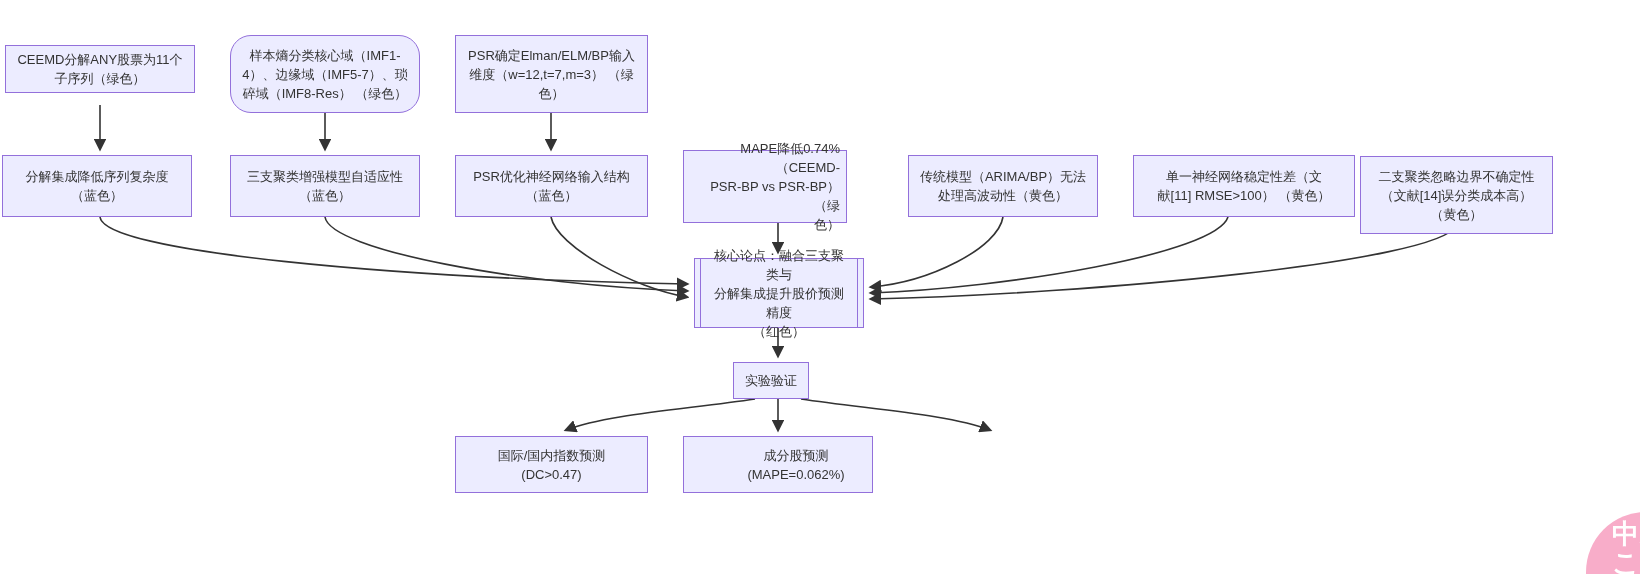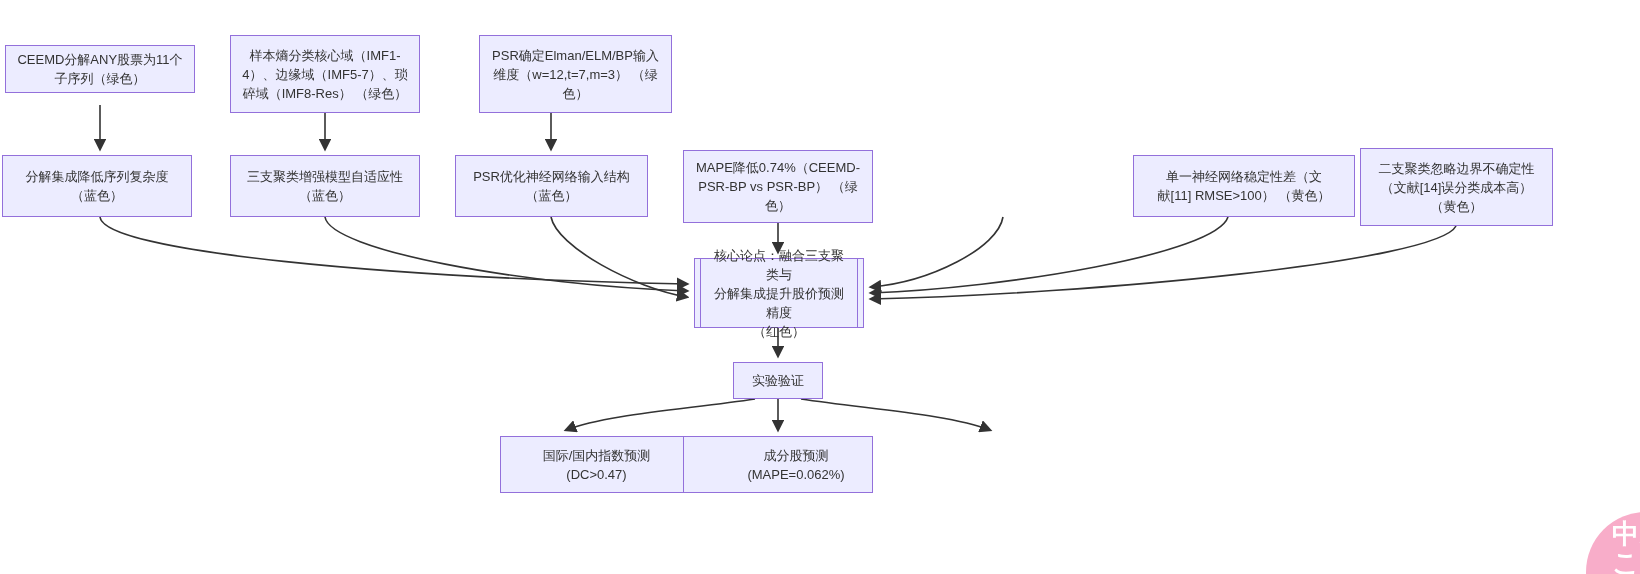--- a/index.html
+++ b/index.html
@@ -25,32 +25,32 @@
   }
   .node .lbl{white-space:pre-line;}
   .subroutine{padding:4px 14px;}
   .subroutine::before,.subroutine::after{
     content:"";position:absolute;top:0;bottom:0;width:1px;background:#9370DB;
   }
   .subroutine::before{left:5px;}
   .subroutine::after{right:5px;}
   
   #n-ceemd              {left:5px;   top:45px;  width:190px;height:48px;}
-  #n-sample-entropy     {left:230px; top:35px;  width:190px;height:78px;}
-  #n-psr-input-dim      {left:455px; top:35px;  width:193px;height:78px;margin-left:24px;}
+  #n-sample-entropy     {left:230px; top:35px;  width:190px;height:78px;border-radius:21px;}
+  #n-psr-input-dim      {left:455px; top:35px;  width:193px;height:78px;}
   #n-decomp-complexity  {left:2px;   top:155px; width:190px;height:62px;align-items:center;}
   #n-three-way          {left:230px; top:155px; width:190px;height:62px;text-align:center;}
   #n-psr-structure      {left:455px; top:155px; width:193px;height:62px;}
-  #n-mape-reduction     {left:683px; top:150px; width:190px;height:73px;}
+  #n-mape-reduction     {left:683px; top:150px; width:164px;height:73px;text-align:right;}
   #n-traditional        {left:908px; top:155px; width:190px;height:62px;}
   #n-single-nn          {left:1133px;top:155px; width:222px;height:62px;}
-  #n-two-way            {left:1360px;top:148px; width:193px;height:78px;}
+  #n-two-way            {left:1360px;top:156px; width:193px;height:78px;}
   #n-core-thesis        {left:694px; top:258px; width:170px;height:70px;}
-  #n-experiment         {left:733px; top:362px; width:90px; height:37px;}
-  #n-index-pred         {left:455px; top:436px; width:193px;height:57px;margin-left:45px;}
+  #n-experiment         {left:733px; top:362px; width:76px; height:37px;}
+  #n-index-pred         {left:455px; top:436px; width:193px;height:57px;}
   #n-constituent-pred   {left:683px; top:436px; width:190px;height:57px;padding-left:42px;}
   #n-robustness         {left:908px; top:436px; width:190px;height:57px;}
   
   #badge{
     position:absolute;left:1586px;top:512px;width:120px;height:120px;
     border-radius:50%;
     background:#F8ADC9;
     cursor:pointer;
   }
   #badge .badge-text{
@@ -112,20 +112,24 @@
   </div>
   <div class="node" id="n-psr-structure">
     <span class="lbl">PSR优化神经网络输入结构
 （蓝色）</span>
   </div>
   <div class="node" id="n-mape-reduction">
     <span class="lbl">MAPE降低0.74%（CEEMD-
 PSR-BP vs PSR-BP） （绿
 色）</span>
   </div>
+  <div class="node" id="n-traditional">
+    <span class="lbl">传统模型（ARIMA/BP）无法
+处理高波动性（黄色）</span>
+  </div>
   <div class="node" id="n-single-nn">
     <span class="lbl">单一神经网络稳定性差（文
 献[11] RMSE&gt;100） （黄色）</span>
   </div>
   <div class="node" id="n-two-way">
     <span class="lbl">二支聚类忽略边界不确定性
 （文献[14]误分类成本高）
 （黄色）</span>
   </div>
 

